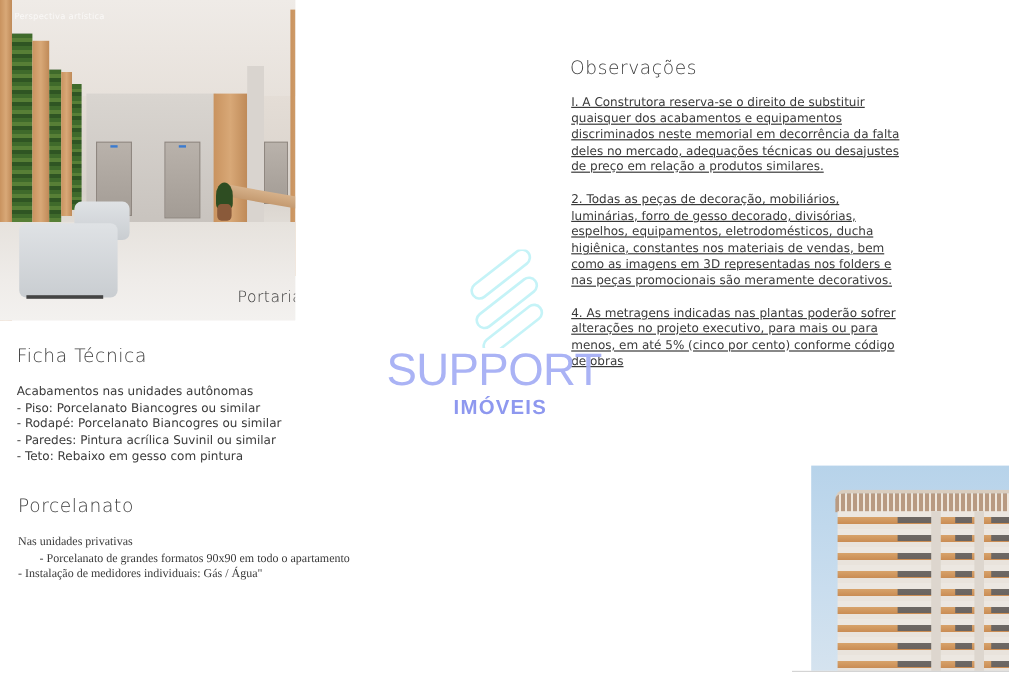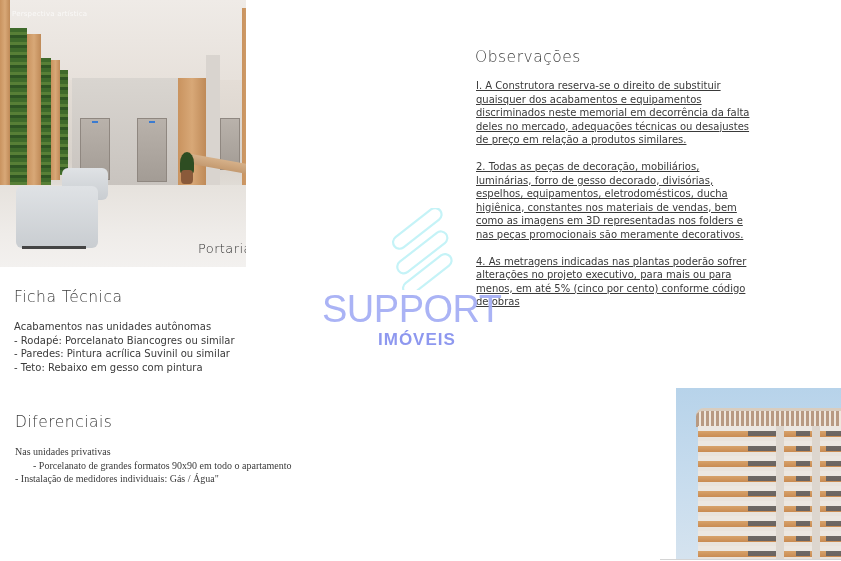--- a/index.html
+++ b/index.html
@@ -121,26 +121,27 @@
   <div class="abs sofa" style="left:16px;top:186px;width:82px;height:62px;"></div>
   <div class="abs" style="left:22px;top:246px;width:64px;height:3px;background:#444;"></div>
 
   <div class="abs watermark-label">Perspectiva artística</div>
   <div class="abs caption">Portaria</div>
 </div>
 
 <div class="abs section-title ficha-title">Ficha Técnica</div>
 <div class="abs body-text ficha-body">
   <p>Acabamentos nas unidades autônomas</p>
+  <p>- Piso: Porcelanato Biancogres ou similar</p>
   <p>- Rodapé: Porcelanato Biancogres ou similar</p>
   <p>- Paredes: Pintura acrílica Suvinil ou similar</p>
   <p>- Teto: Rebaixo em gesso com pintura</p>
 </div>
 
-<div class="abs section-title dif-title">Diferenciais</div>
+<div class="abs section-title dif-title">Porcelanato</div>
 <div class="abs body-text dif-body">
   <p>Nas unidades privativas</p>
   <p style="width:285px;margin-left:18px;">- Porcelanato de grandes formatos 90x90 em todo o apartamento</p>
   <p>- Instalação de medidores individuais: Gás / Água"</p>
 </div>
 
 <div class="abs section-title obs-title">Observações</div>
 <div class="abs body-text obs-body">
   <p class="item">I. A Construtora reserva-se o direito de substituir quaisquer dos acabamentos e equipamentos discriminados neste memorial em decorrência da falta deles no mercado, adequações técnicas ou desajustes de preço em relação a produtos similares.</p>
   <p class="item">2. Todas as peças de decoração, mobiliários, luminárias, forro de gesso decorado, divisórias, espelhos, equipamentos, eletrodomésticos, ducha higiênica, constantes nos materiais de vendas, bem como as imagens em 3D representadas nos folders e nas peças promocionais são meramente decorativos.</p>

